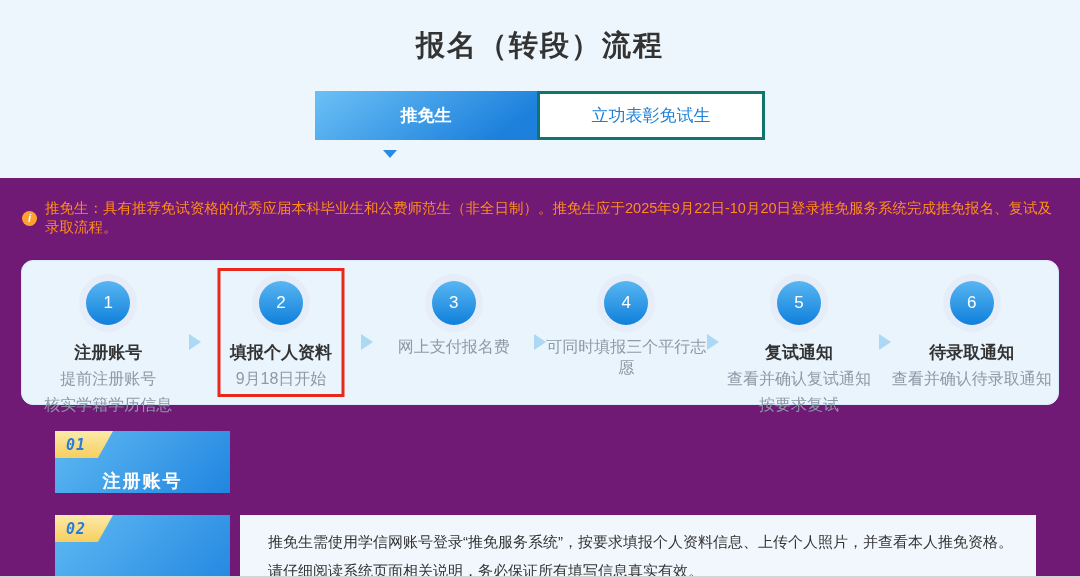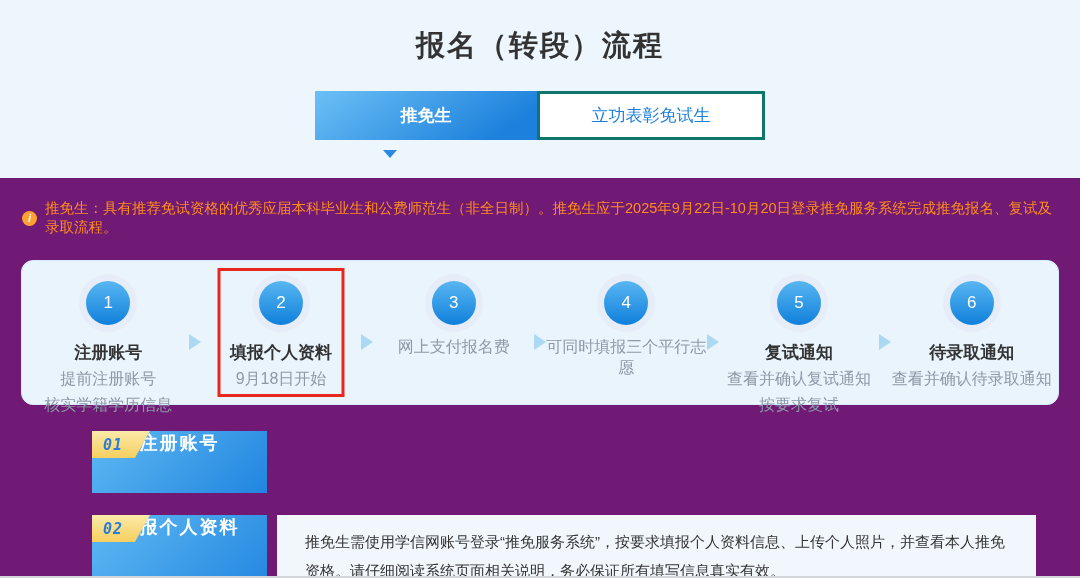--- a/index.html
+++ b/index.html
@@ -73,22 +73,22 @@
     top:-6px; width:127px; height:129px;
     border:3px solid #e8281c; z-index:5; pointer-events:none;
   }
 
   
   .info-row { display:flex; align-items:stretch; margin:26px 44px 0 55px; }
   .info-row.second { margin-top:22px; }
   .sec-label {
     position:relative; flex:0 0 175px; min-height:62px;
     background:linear-gradient(135deg,#5fb9f2 0%,#2185e0 100%);
-    display:flex; align-items:flex-start; justify-content:center;
-    color:#fff; font-weight:bold; font-size:18px; letter-spacing:2px;margin-left:37px;
+    display:flex; align-items:flex-end; justify-content:center;
+    color:#fff; font-weight:bold; font-size:18px; letter-spacing:2px;
   }
   .info-row.second .sec-label { min-height:80px; }
   .sec-badge {
     position:absolute; top:0; left:0; width:58px; height:27px;
     background:linear-gradient(180deg,#fceaa9 0%,#f6cf5e 100%);
     clip-path:polygon(0 0,100% 0,74% 100%,0 100%);
     display:flex; align-items:center; padding-left:11px;
     color:#2a7cd8; font-weight:bold; font-style:italic; font-size:15px;
     font-family:"DejaVu Sans Mono","Liberation Mono",monospace;
     letter-spacing:1px;

